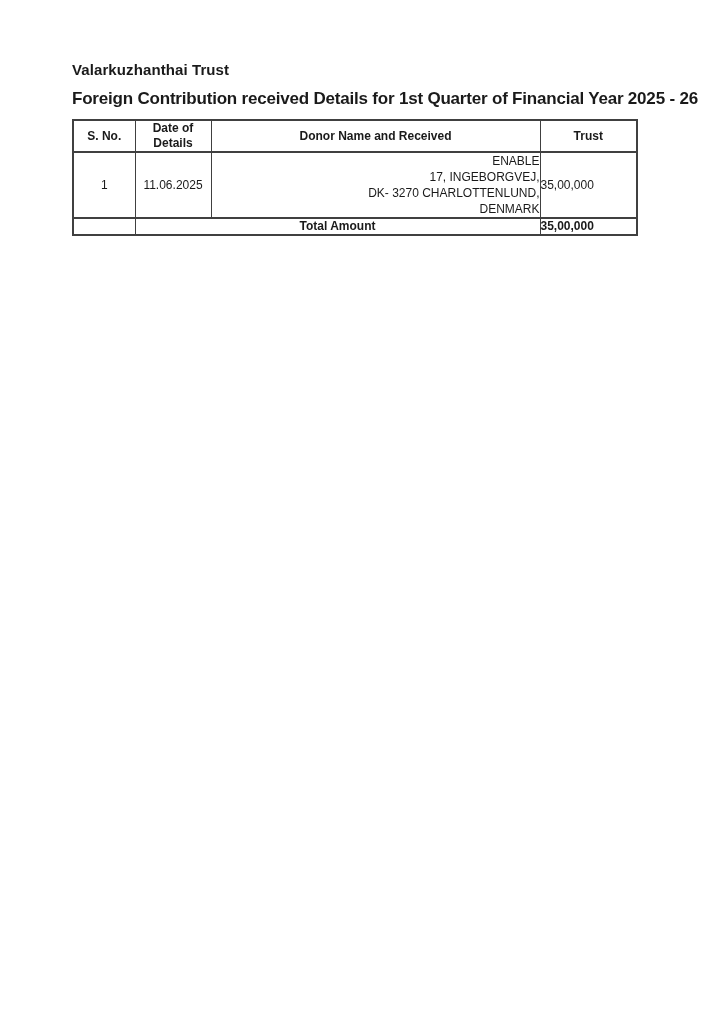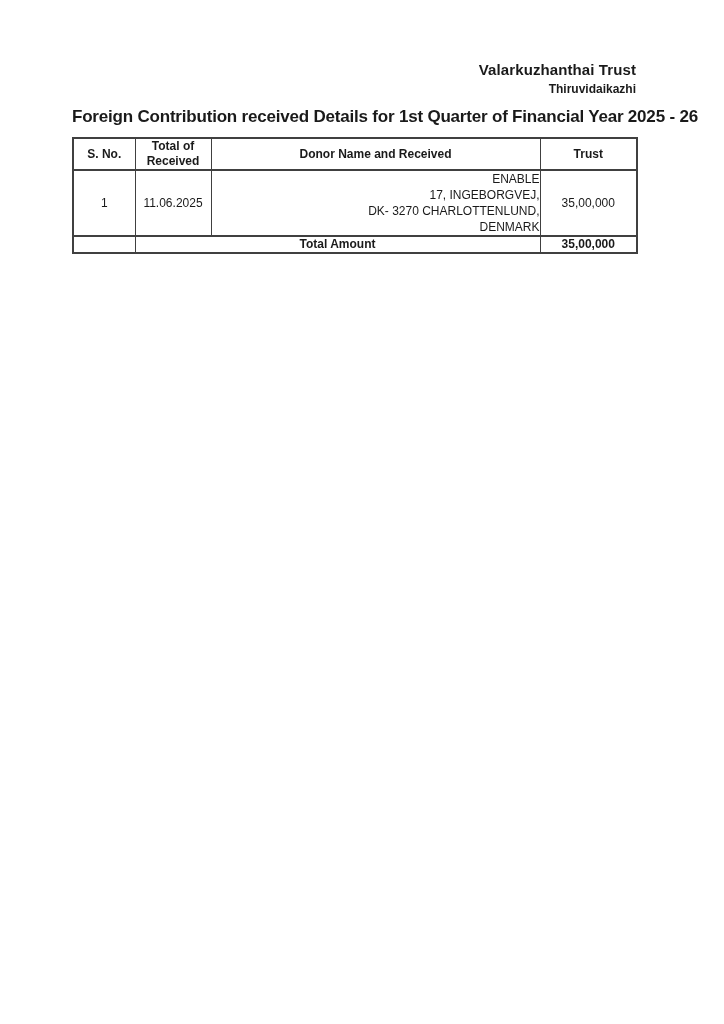--- a/index.html
+++ b/index.html
@@ -9,21 +9,21 @@
     width:724px;
     height:1024px;
     background:#ffffff;
     font-family:"Liberation Sans", sans-serif;
     color:#1a1a1a;
     overflow:hidden;
   }
   .doc-header {
     width:564px;
     margin:60px 0 0 72px;
-    text-align:right;
+    text-align:left;
   }
   .org-title {
     font-size:15px;
     font-weight:bold;
     line-height:19px;
     letter-spacing:0.1px;
   }
   .org-subtitle {
     font-size:12px;
     font-weight:bold;
@@ -65,21 +65,21 @@
     vertical-align:middle;
   }
   .cell-donor {
     vertical-align:top;
     text-align:right;
     padding:1px 4px 0 4px;
     line-height:16px;
   }
   .cell-donor div { white-space:nowrap; }
   .cell-amount {
-    text-align:center;
+    text-align:left;
     vertical-align:middle;
     padding-right:7px;
   }
   .row-total { height:17px; }
   .row-total td {
     border-top:2px solid #404040;
     line-height:15px;
     vertical-align:middle;
   }
   .total-label {
@@ -88,35 +88,34 @@
   }
   .total-amount { font-weight:bold; }
 </style>
 </head>
 <body>
 
 <div class="page">
 
   <div class="doc-header">
     <div class="org-title">Valarkuzhanthai Trust</div>
-    <div class="org-subtitle">Thiruvidaikazhi</div>
     <div class="report-heading">Foreign Contribution received Details for 1st Quarter of Financial Year 2025 - 26</div>
   </div>
 
   <table class="fc-table">
     <colgroup>
       <col style="width:62px">
       <col style="width:76px">
       <col style="width:329px">
       <col style="width:97px">
     </colgroup>
     <thead>
       <tr>
         <th>S. No.</th>
-        <th>Total of Received</th>
+        <th>Date of Details</th>
         <th>Donor Name and Received</th>
         <th>Trust</th>
       </tr>
     </thead>
     <tbody>
       <tr class="row-data">
         <td class="cell-center">1</td>
         <td class="cell-center">11.06.2025</td>
         <td class="cell-donor">
           <div>ENABLE</div>

